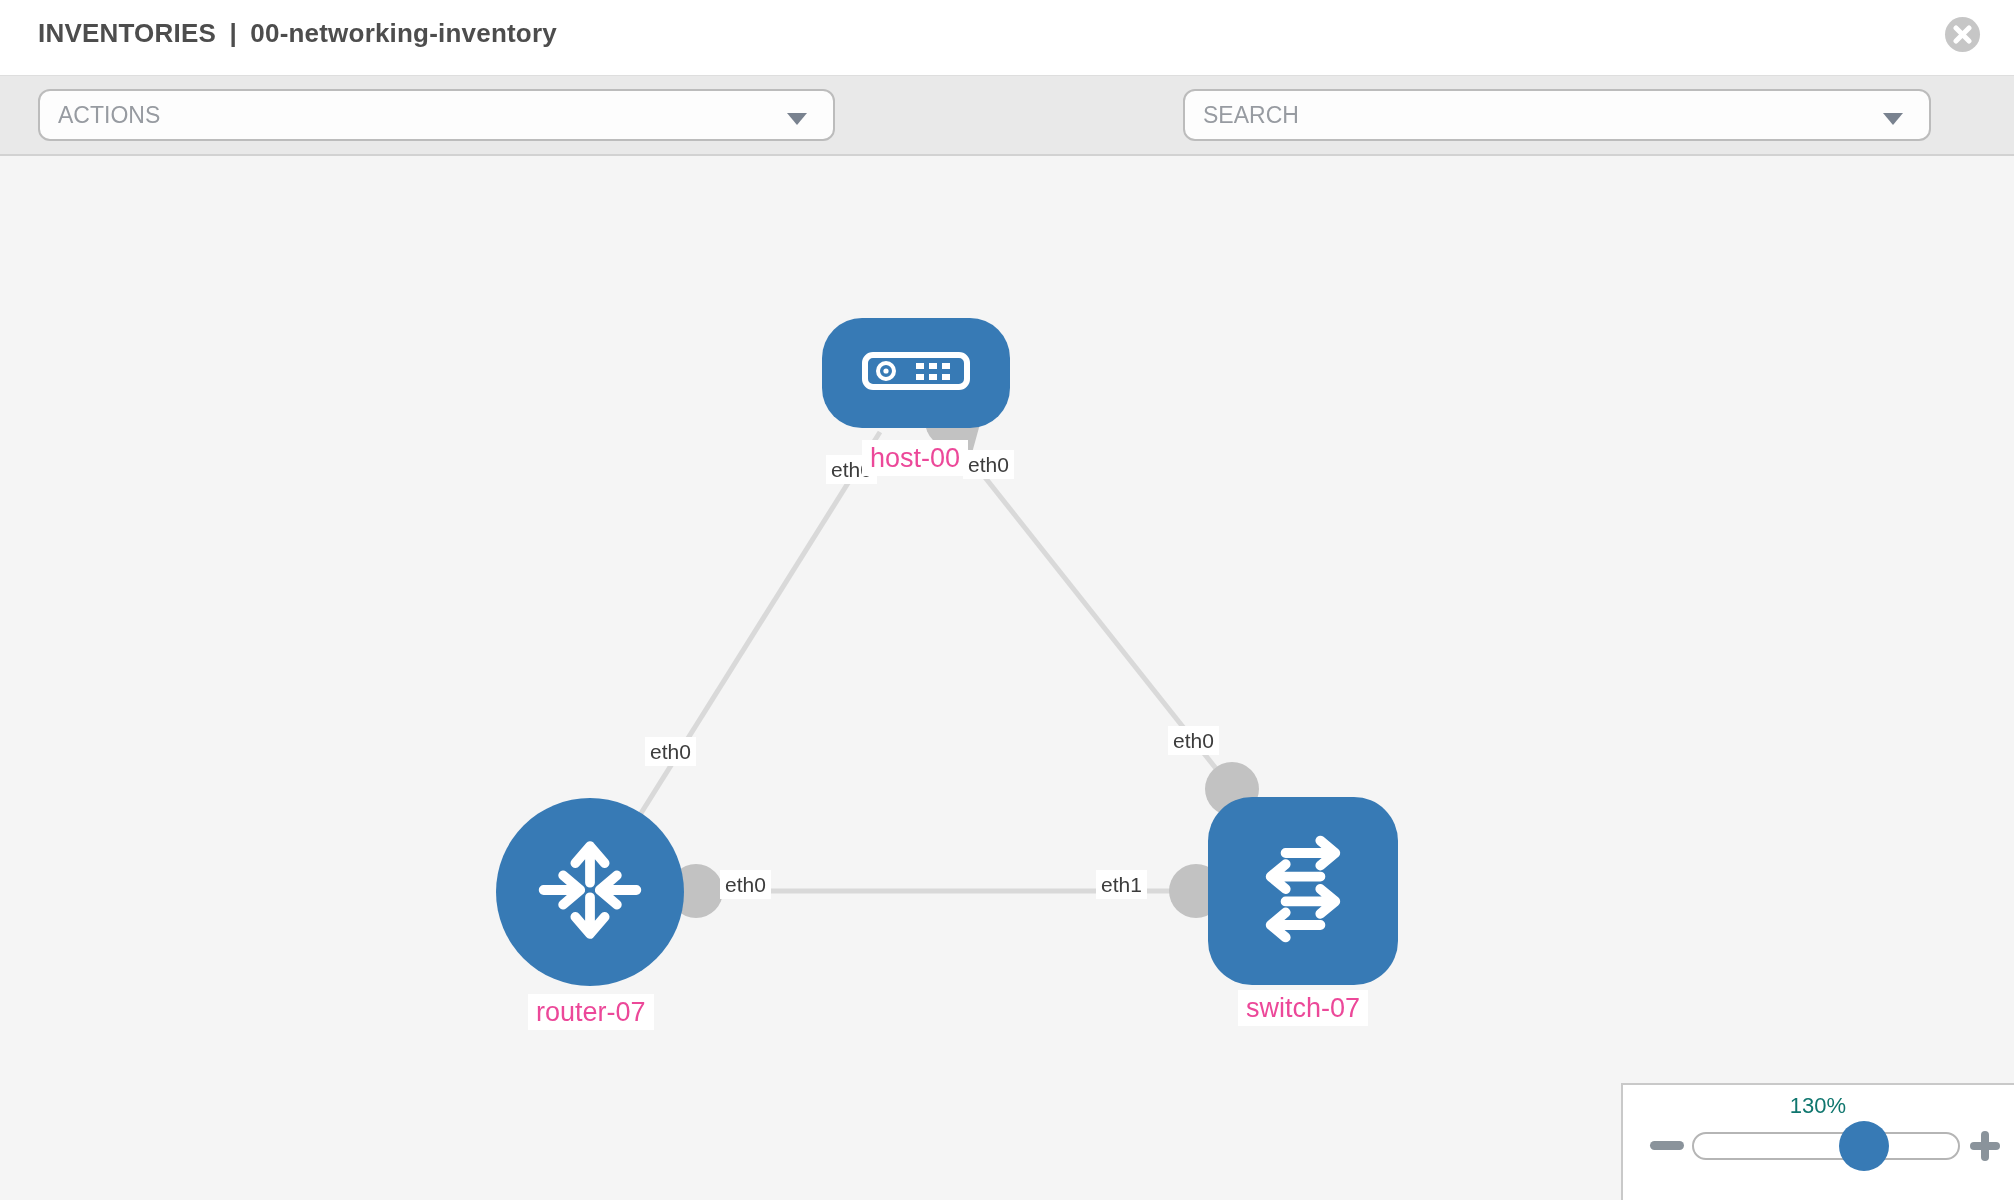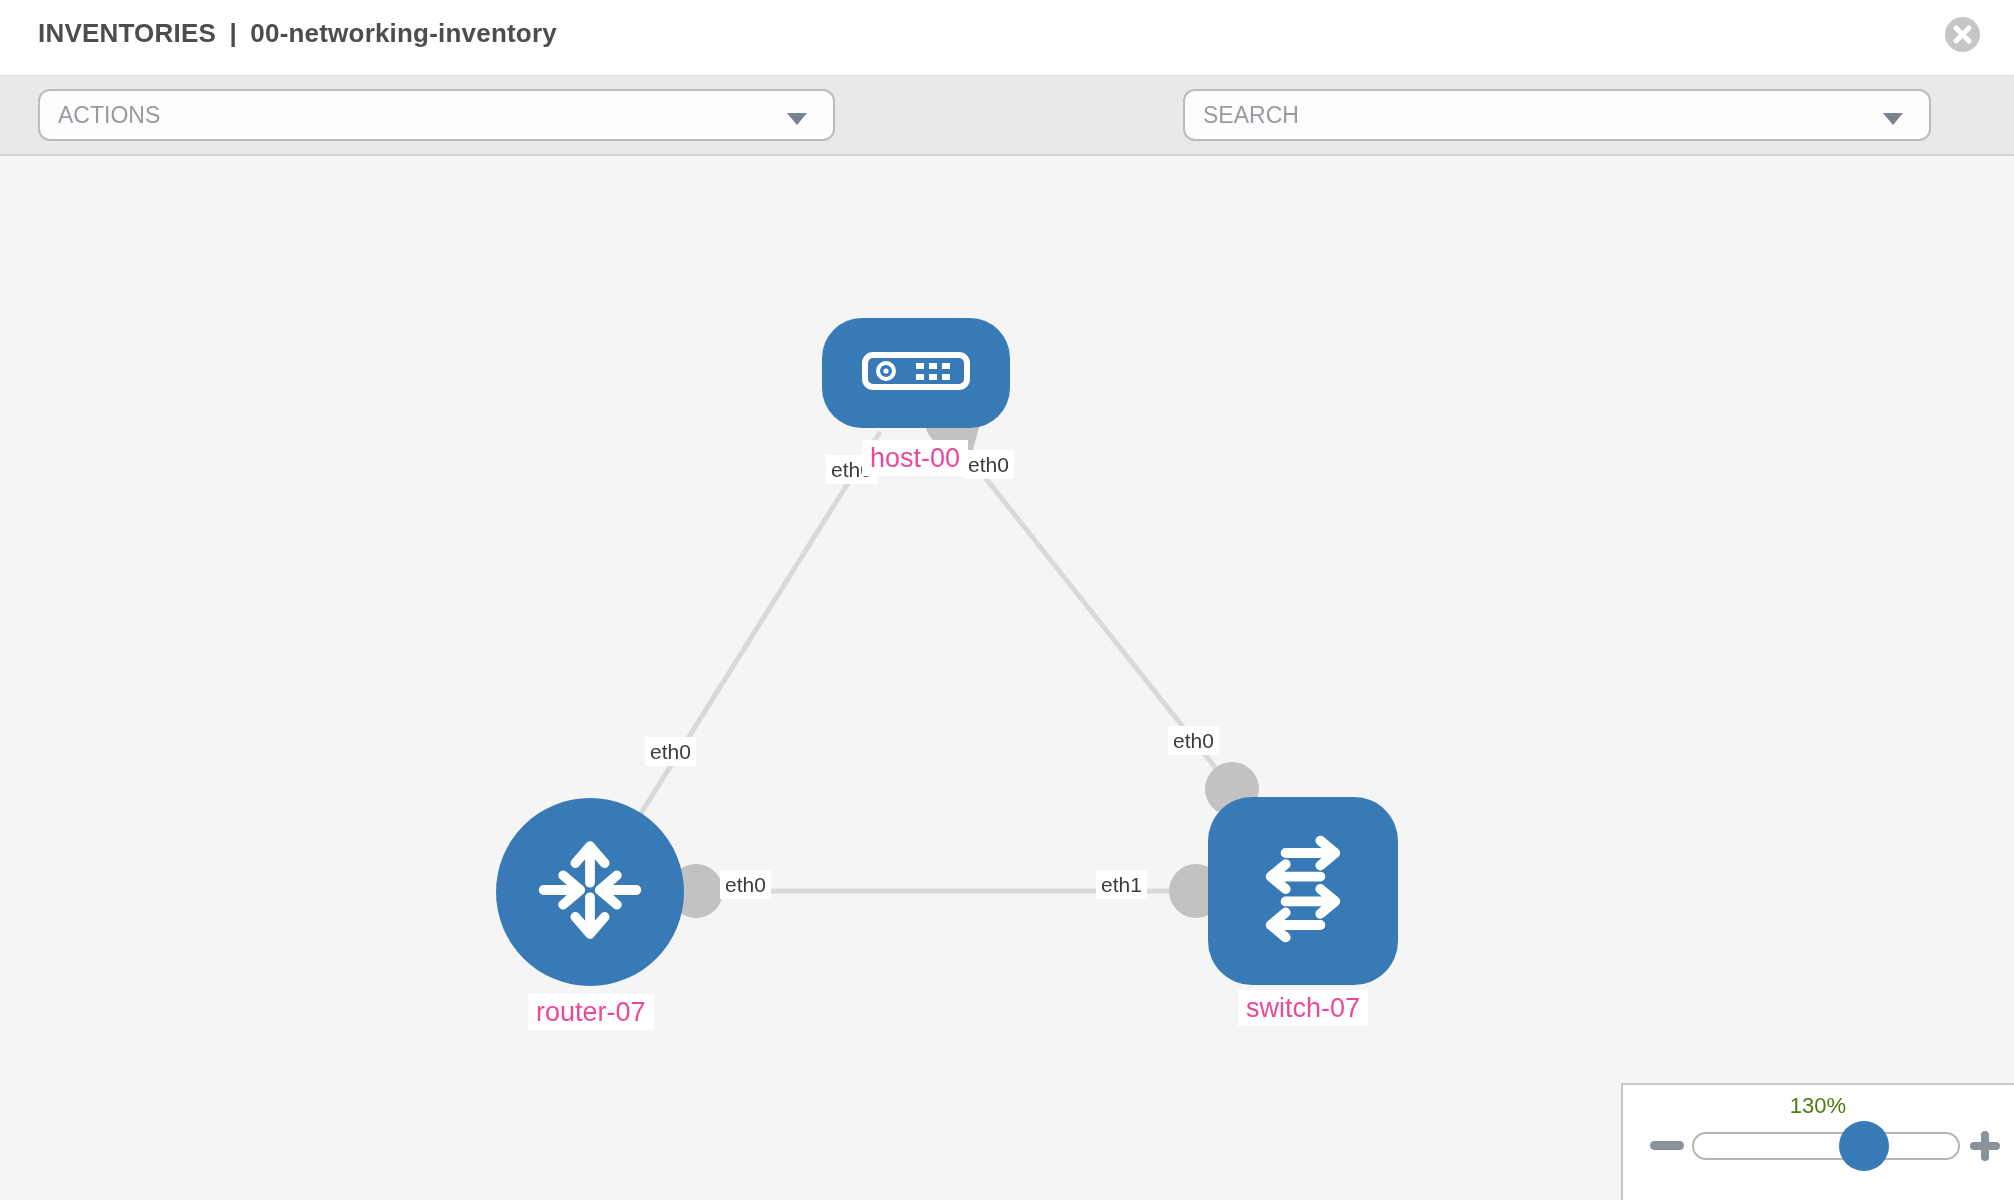--- a/index.html
+++ b/index.html
@@ -58,21 +58,21 @@
   .if-link1-s  { left:1168px; top:570px; }
   .if-link2-r  { left:720px;  top:714px; }
   .if-link2-s0 { left:1096px; top:714px; }
   .if-link2-s1 { left:1096px; top:714px; }
 
   
   .zoom-panel { position:absolute; left:1621px; top:927px; width:393px; height:117px;
                 background:#fff; border-left:2px solid #c9c9c9; border-top:2px solid #c9c9c9;
                 z-index:5; }
   .zoom-level { position:absolute; left:60px; top:8px; width:270px; text-align:center;
-                font-size:22px; color:#4d7c0f; }
+                font-size:22px; color:#0f766e; }
   .zoom-minus { position:absolute; left:27px; top:56px; width:34px; height:9px;
                 border-radius:5px; background:#8a939b; border:none; cursor:pointer; }
   .zoom-track { position:absolute; left:69px; top:47px; width:268px; height:28px;
                 border:2px solid #b5b5b5; border-radius:14px; background:#fff; cursor:pointer; }
   .zoom-thumb { position:absolute; left:216px; top:36px; width:50px; height:50px;
                 border-radius:50%; background:#377ab5; cursor:grab; }
   .zoom-plus  { position:absolute; left:347px; top:46px; width:30px; height:30px;
                 background:none; border:none; cursor:pointer; }
   .zoom-plus i { position:absolute; background:#8a939b; border-radius:4px; }
   .zoom-plus i.h { left:0; top:11px; width:30px; height:8px; }

